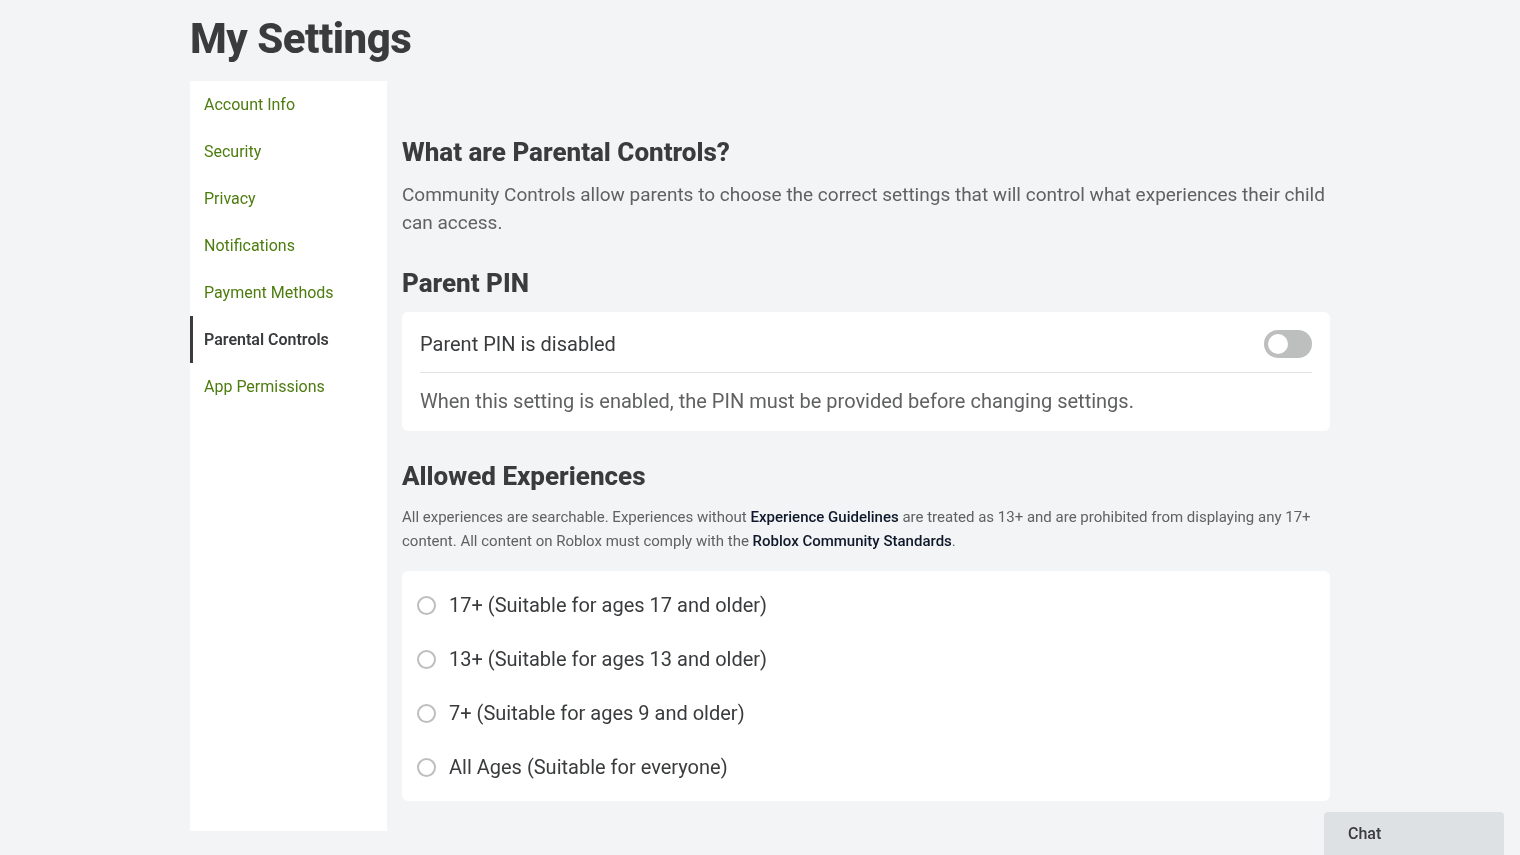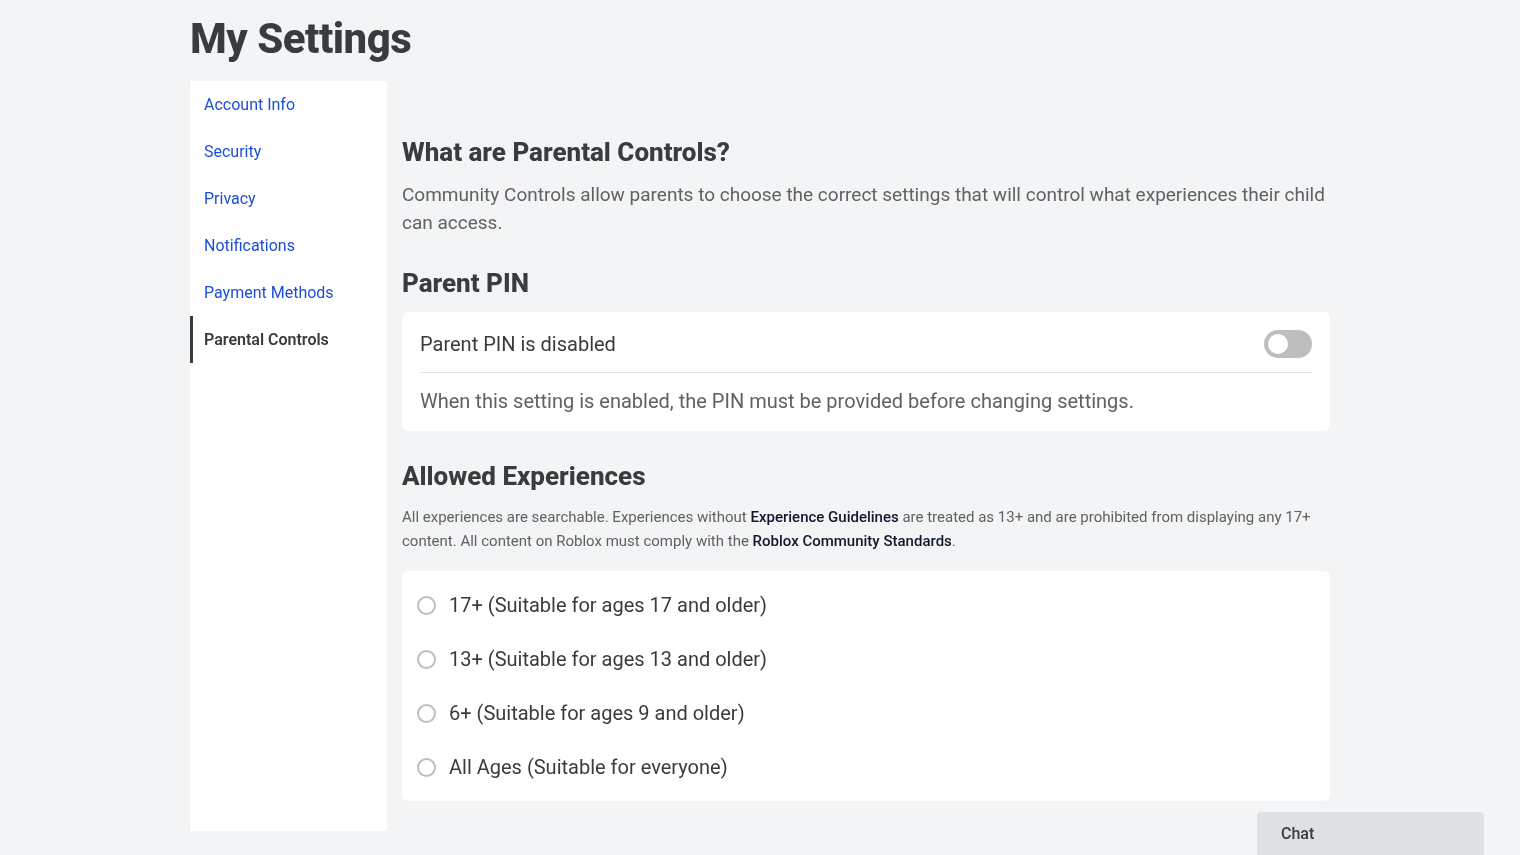--- a/index.html
+++ b/index.html
@@ -34,21 +34,21 @@
       gap: 15px;
     }
     .sidebar {
       width: 197px;
       background: #fff;
       flex-shrink: 0;
     }
     .sidebar-item {
       padding: 14px 11px;
       font-size: 16px;
-      color: #1d4ed8;
+      color: #4d7c0f;
       cursor: pointer;
       border-left: 3px solid transparent;
     }
     .sidebar-item.active {
       border-left: 3px solid #393b3d;
       color: #393b3d;
       font-weight: 600;
     }
     .main {
       flex: 1;
@@ -136,46 +136,47 @@
       border-radius: 50%;
       flex-shrink: 0;
     }
     .radio-text {
       font-size: 20px;
       color: #393b3d;
     }
     .chat-bar {
       position: fixed;
       bottom: 0;
-      right: 36px;
+      right: 16px;
       background: #dee1e3;
       padding: 12px 24px;
       font-size: 16px;
       font-weight: 500;
       color: #393b3d;
       border-radius: 4px 4px 0 0;
       cursor: pointer;
-      width: 227px;
+      width: 180px;
       margin-left: 22px;
     }
   </style>
 </head>
 <body>
 
 <div class="container">
   <h1 class="page-title">My Settings</h1>
 
   <div class="layout">
     <nav class="sidebar">
       <div class="sidebar-item">Account Info</div>
       <div class="sidebar-item">Security</div>
       <div class="sidebar-item">Privacy</div>
       <div class="sidebar-item">Notifications</div>
       <div class="sidebar-item">Payment Methods</div>
       <div class="sidebar-item active">Parental Controls</div>
+      <div class="sidebar-item">App Permissions</div>
     </nav>
 
     <main class="main">
       <h2 class="section-title first">What are Parental Controls?</h2>
       <p class="body-text">Community Controls allow parents to choose the correct settings that will control what experiences their child can access.</p>
 
       <h2 class="section-title">Parent PIN</h2>
       <div class="card">
         <div class="pin-row">
           <span class="pin-label">Parent PIN is disabled</span>
@@ -195,21 +196,21 @@
         <div class="radio-option">
           <span class="radio-circle"></span>
           <span class="radio-text">17+ (Suitable for ages 17 and older)</span>
         </div>
         <div class="radio-option">
           <span class="radio-circle"></span>
           <span class="radio-text">13+ (Suitable for ages 13 and older)</span>
         </div>
         <div class="radio-option">
           <span class="radio-circle"></span>
-          <span class="radio-text">6+ (Suitable for ages 9 and older)</span>
+          <span class="radio-text">7+ (Suitable for ages 9 and older)</span>
         </div>
         <div class="radio-option">
           <span class="radio-circle"></span>
           <span class="radio-text">All Ages (Suitable for everyone)</span>
         </div>
       </div>
     </main>
   </div>
 </div>
 

